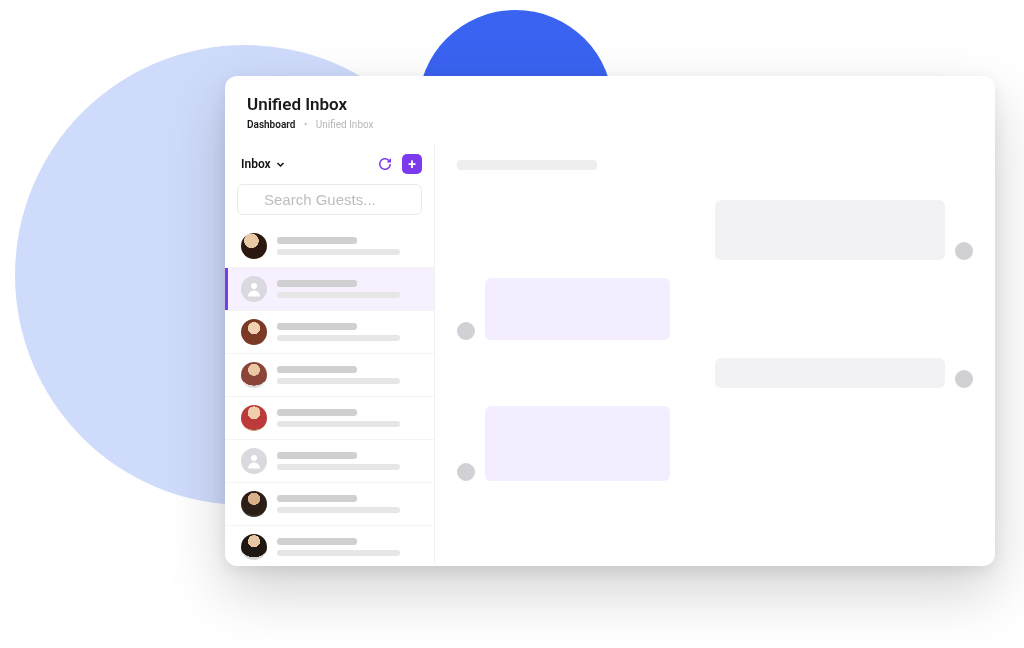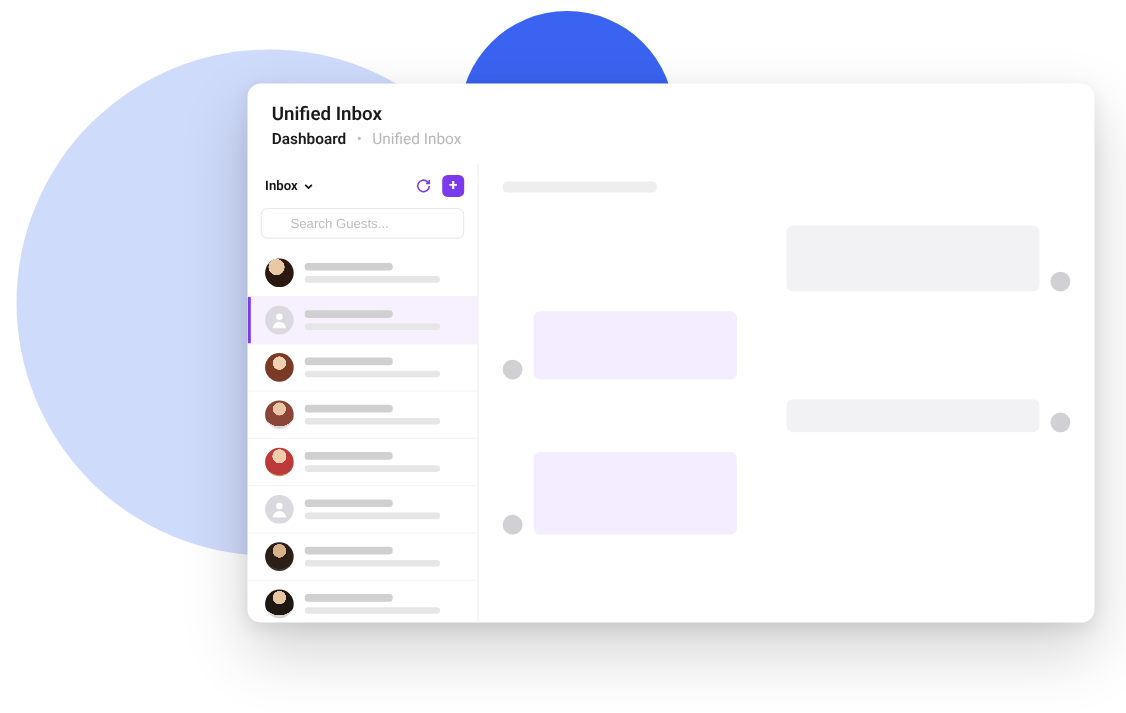--- a/index.html
+++ b/index.html
@@ -21,21 +21,21 @@
     box-shadow: 0 25px 60px rgba(0,0,0,0.18), 0 5px 15px rgba(0,0,0,0.08);
     overflow: hidden;
   }
 
   .header {
     padding: 18px 22px 14px 22px;
     display: flex; justify-content: space-between; align-items: flex-start;
   }
   .header-left {}
   .page-title { font-size: 17px; font-weight: 600; color: #1a1a1a; margin-bottom: 5px; }
-  .breadcrumb { font-size: 14px; color: #6b6b6b; }
+  .breadcrumb { font-size: 10px; color: #6b6b6b; }
   .breadcrumb .crumb-strong { color: #1a1a1a; font-weight: 600; }
   .breadcrumb .crumb-sep { margin: 0 6px; color: #bdbdbd; }
   .breadcrumb .crumb-muted { color: #b7b7b7; }
 
   .toolbox-btn {
     border: 1px solid #e6e6e6; background: #fff; border-radius: 6px;
     padding: 7px 12px; font-size: 11px; color: #333; font-weight: 500;
     display: flex; align-items: center; gap: 6px; cursor: pointer;
   }
   .toolbox-btn svg { width: 10px; height: 10px; stroke: #444; }
@@ -55,21 +55,21 @@
   .refresh-btn svg path { stroke: #7c3aed; }
   .compose-btn {
     width: 20px; height: 20px; background: #7c3aed; border-radius: 5px;
     display: flex; align-items: center; justify-content: center; cursor: pointer;
     color: #fff; font-size: 14px; font-weight: 700; line-height: 1;
   }
 
   .search-wrap { padding: 0 12px 10px 12px; }
   .search-input {
     width: 100%; border: 1px solid #e9e9e9; border-radius: 6px; background: #fff;
-    padding: 6px 8px 6px 26px; font-size: 12px; color: #555; position: relative;
+    padding: 6px 8px 6px 26px; font-size: 15px; color: #555; position: relative;
   }
   .search-wrap .search-box { position: relative; }
   .search-box svg {
     position: absolute; left: 8px; top: 50%; transform: translateY(-50%);
     width: 12px; height: 12px; stroke: #bdbdbd;
   }
   .search-input::placeholder { color: #bdbdbd; }
 
   .contact-list { flex: 1; overflow: hidden; }
   .contact-item {

